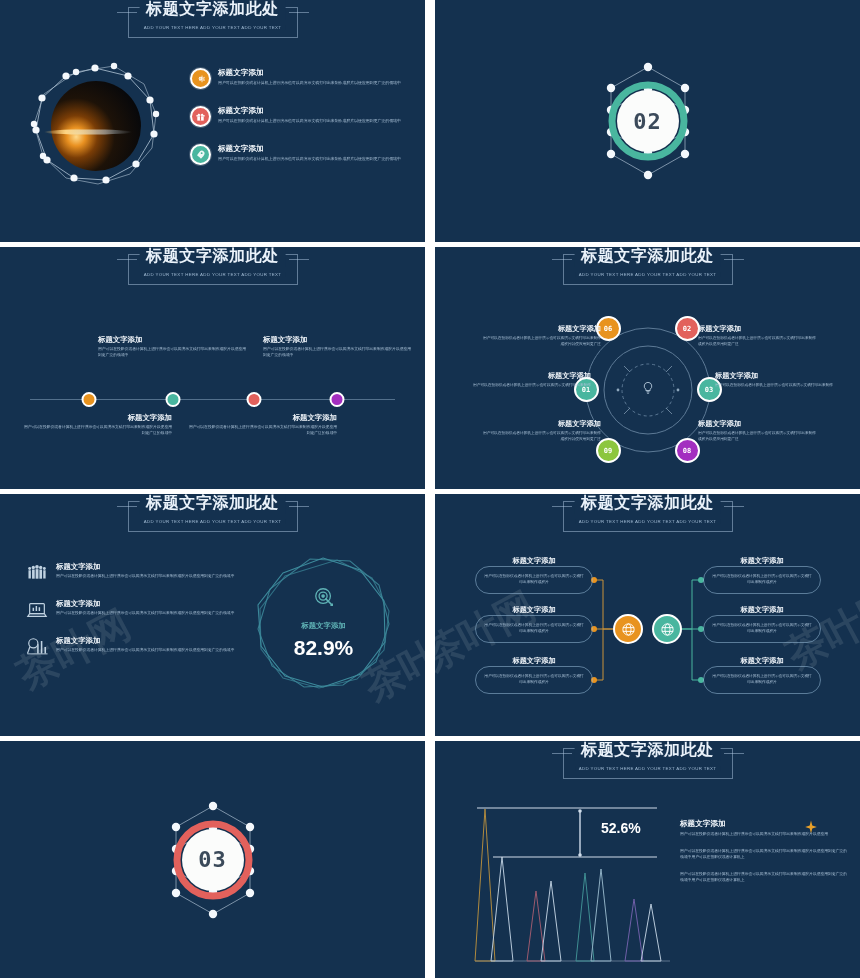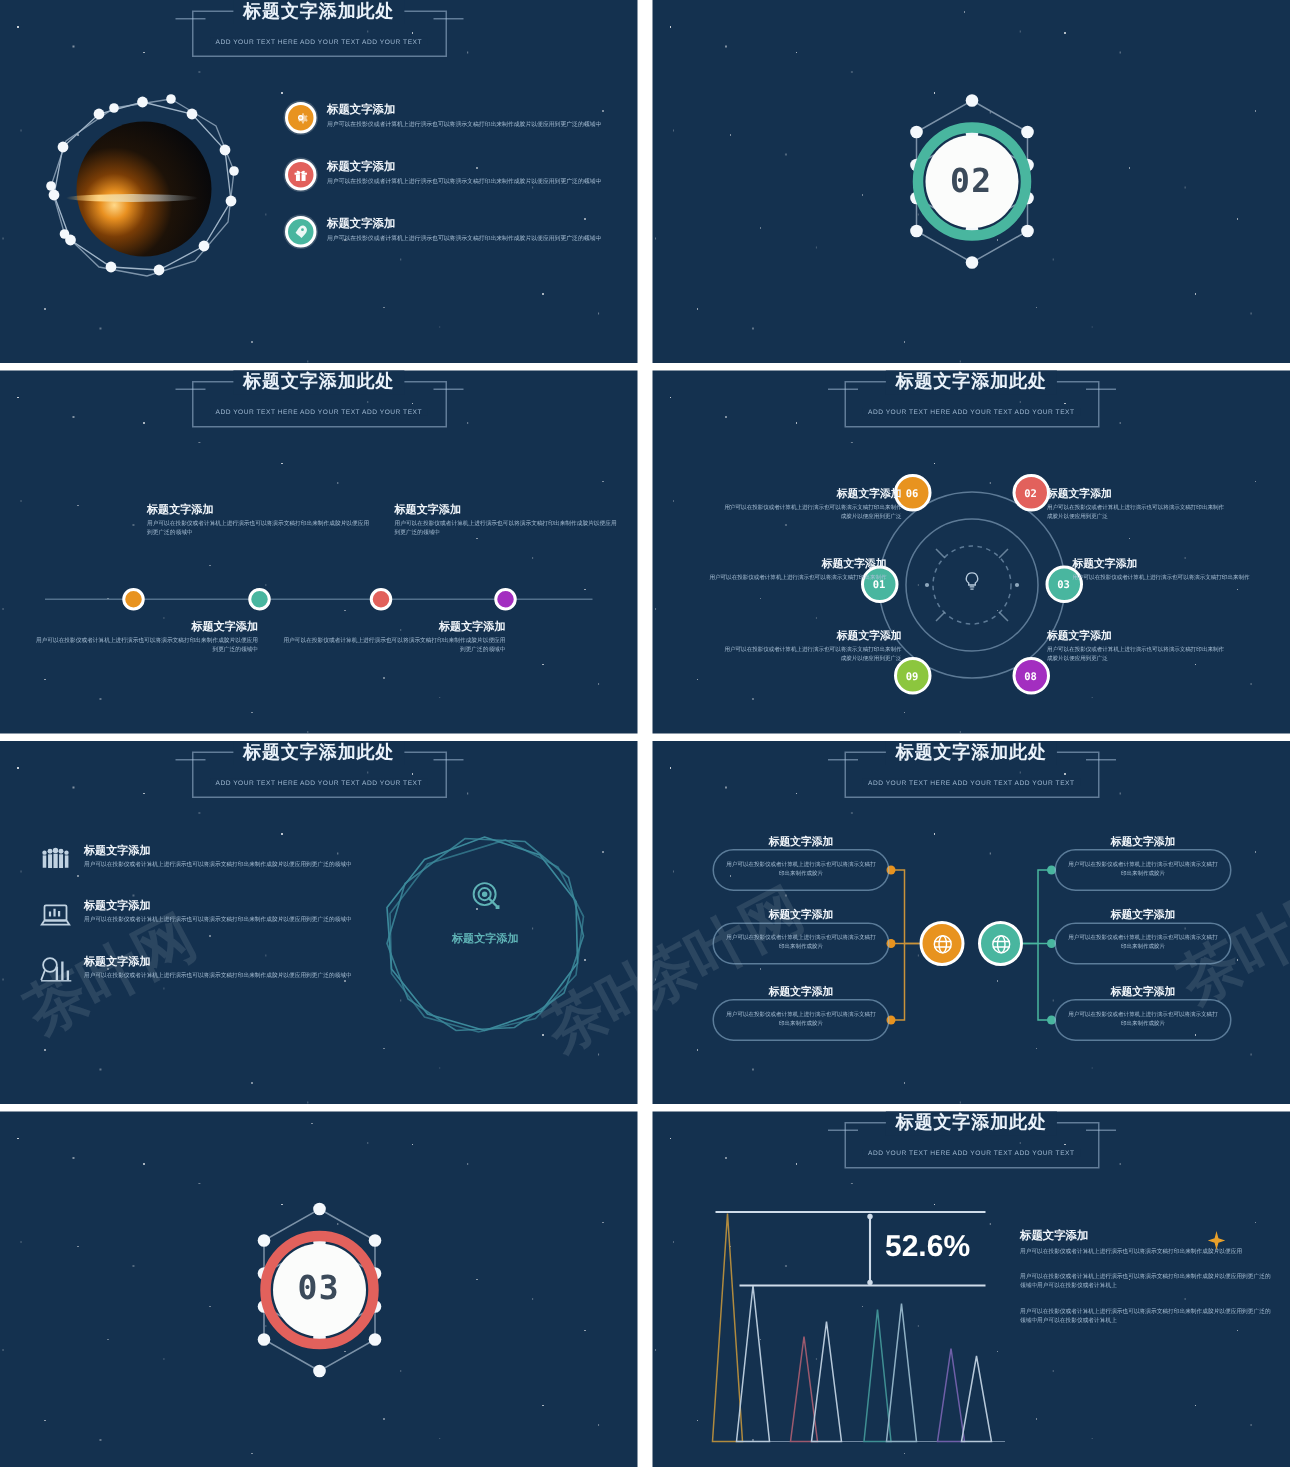--- a/index.html
+++ b/index.html
@@ -46,21 +46,21 @@
     background-size: 425px 242px;
   }
   .stars.b { background-position: 37px 13px; opacity:.55; }
 
   
   .header { position:absolute; left:50%; transform:translateX(-50%); top:7px;
             width:186px; text-align:center; }
   .hdr-box { position:relative; border:1px solid rgba(173,200,225,.5); height:31px;
              margin:0 8px; }
   .hdr-title { position:absolute; top:-9px; left:50%; transform:translateX(-50%);
-               background:#14314f; padding:0 7px; color:#eaf2fa; font-size:12px;
+               background:#14314f; padding:0 7px; color:#eaf2fa; font-size:16px;
                letter-spacing:.6px; white-space:nowrap; font-weight:700; }
   .hdr-sub { position:absolute; top:17px; left:50%; transform:translateX(-50%);
              background:#14314f; padding:0 4px; color:#9fb9d2; font-size:4.4px;
              letter-spacing:.35px; white-space:nowrap; }
   .hdr-line { position:absolute; top:4px; height:1px; width:20px;
               background:rgba(173,200,225,.5); }
   .hdr-line.l { left:-12px; } .hdr-line.r { right:-12px; }
 
   .ttl { color:#f0f5fa; font-weight:700; }
   .body-txt { color:#a9c0d6; line-height:1.55; }
@@ -458,20 +458,21 @@
       </svg>
       <span style="position:absolute;left:61px;top:32px">
         <svg width="22" height="22" viewBox="0 0 24 24" fill="none" stroke="#5fb3b6" stroke-width="1.4">
           <circle cx="11" cy="11" r="8"></circle>
             <circle cx="11" cy="11" r="4.4"></circle>
             <circle cx="11" cy="11" r="1.3" fill="#5fb3b6"></circle>
           <path d="M13.5 13.5L21 21M19 21l2 0 0-2" stroke-width="1.6"></path>
         </svg>
       </span>
       <div style="position:absolute;left:0;top:67px;width:143px;text-align:center;color:#5fb3b6;font-size:7.4px;font-weight:700">标题文字添加</div>
+      <div style="position:absolute;left:0;top:82px;width:143px;text-align:center;color:#ffffff;font-size:21px;font-weight:700">82.9%</div>
     </div>
   </div>
 
   <div class="slide">
     <div class="stars"></div>
     <div class="stars b"></div>
     <div class="wm" style="left:-16px;top:110px;font-size:40px;transform:rotate(-28deg)">茶叶网</div>
     <div class="wm" style="left:348px;top:108px;font-size:40px;transform:rotate(-28deg)">茶叶网</div>
 
     <div class="header">
@@ -606,21 +607,21 @@
       <polygon points="199,158 208,220 190,220" fill="none" stroke="#6f5fa8" stroke-width="1"></polygon>
       <polygon points="216,163 226,220 206,220" fill="none" stroke="#b7c9da" stroke-width="1"></polygon>
 
       <line x1="42" y1="67" x2="222" y2="67" stroke="#cfdcea" stroke-width="1.2"></line>
       <line x1="58" y1="116" x2="222" y2="116" stroke="#cfdcea" stroke-width="1.2"></line>
       <line x1="145" y1="70" x2="145" y2="114" stroke="#cfdcea" stroke-width="1.4"></line>
       <circle cx="145" cy="70" r="1.8" fill="#cfdcea"></circle>
         <circle cx="145" cy="114" r="1.8" fill="#cfdcea"></circle>
     </svg>
 
-    <div class="pct-big" style="position:absolute;left:155px;top:79px;font-size:20px">52.6%</div>
+    <div class="pct-big" style="position:absolute;left:166px;top:79px;font-size:14px">52.6%</div>
 
     <span style="position:absolute;left:369px;top:79px">
       <svg width="14" height="14" viewBox="0 0 24 24" fill="#e8a02a">
         <path d="M12 1l2.2 8.4L22 12l-7.8 2.6L12 23l-2.2-8.4L2 12l7.8-2.6z"></path>
       </svg>
     </span>
 
     <div class="s8-text">
       <div class="ttl t1">标题文字添加</div>
       <div class="body-txt t2">用户可以在投影仪或者计算机上进行演示也可以将演示文稿打印出来制作成胶片以便应用</div>

